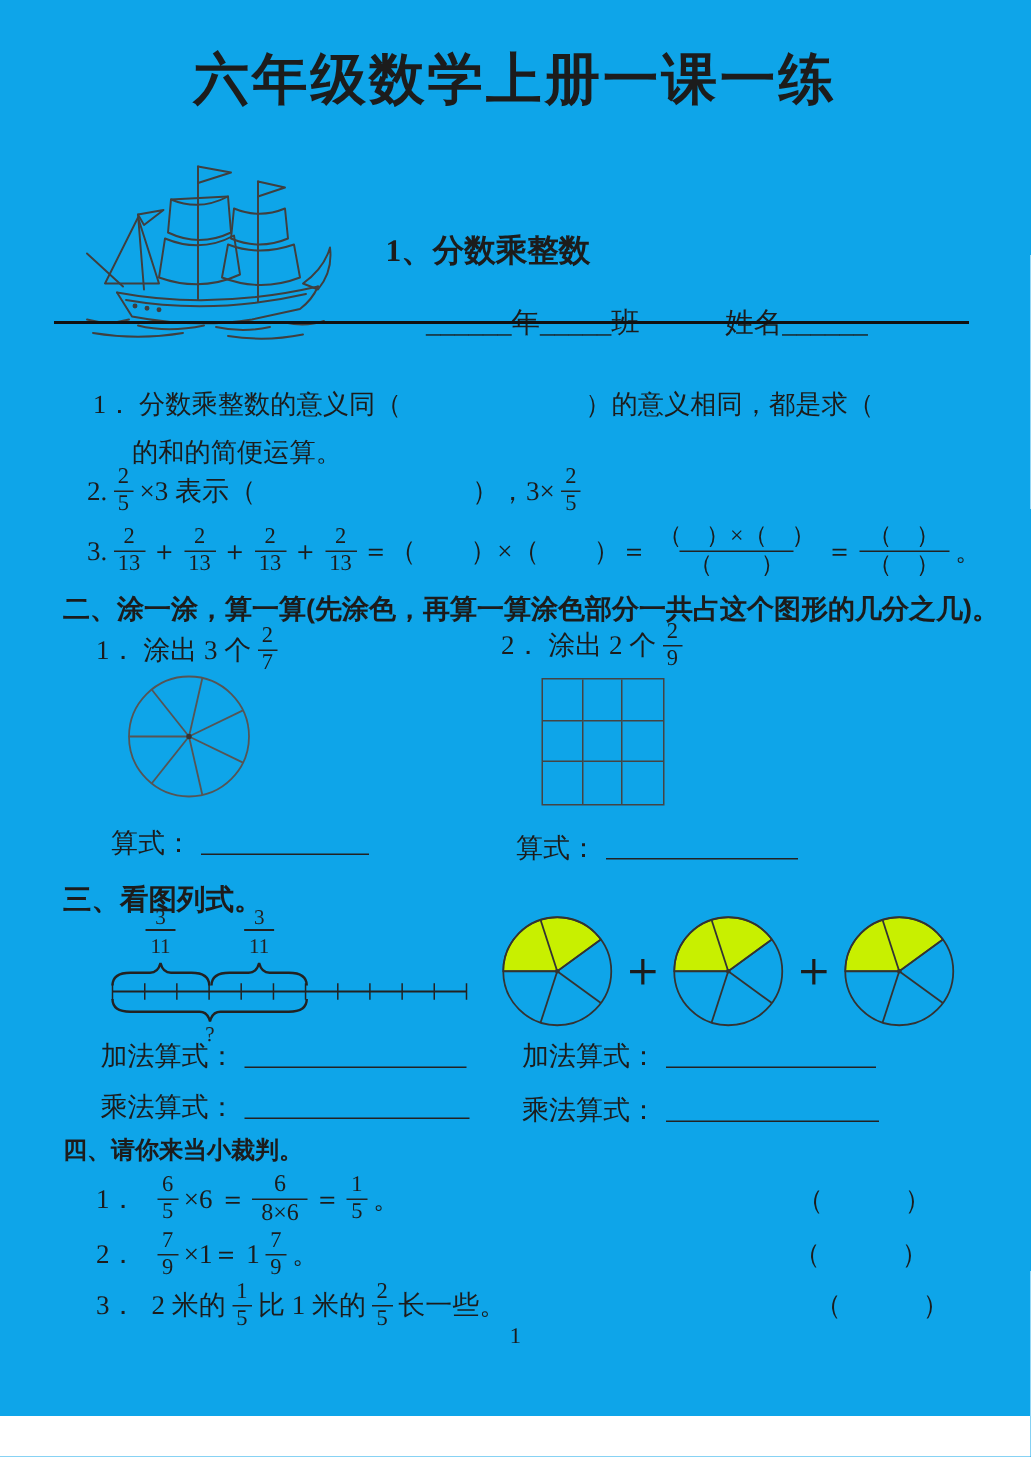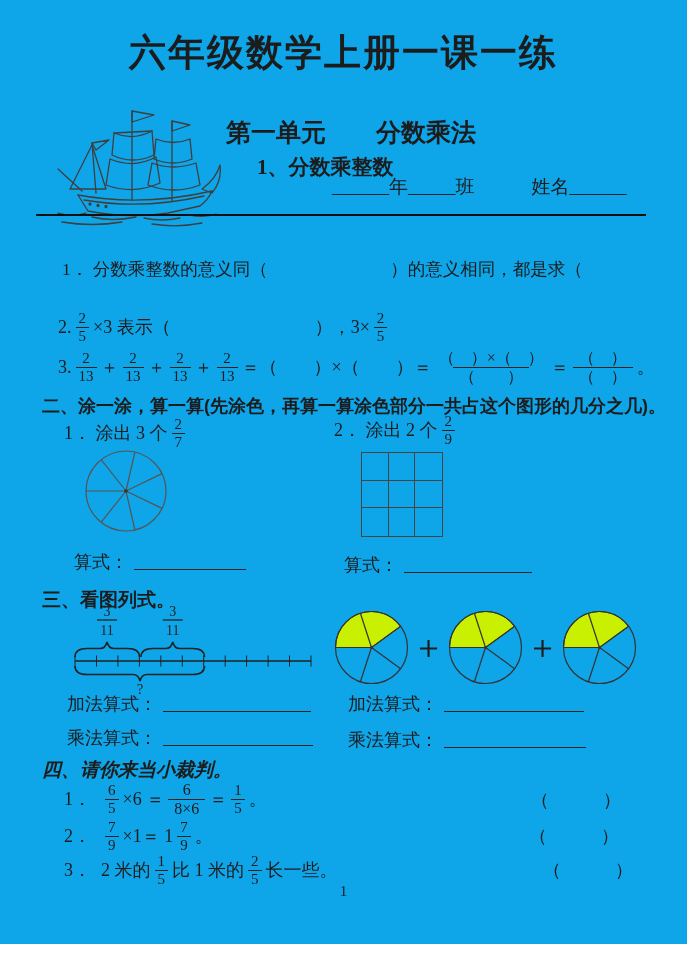--- a/index.html
+++ b/index.html
@@ -59,26 +59,26 @@
     <circle cx="54" cy="105.5" r="1" fill="#3f3f3f"></circle>
 
     <path d="M6 112 Q20 116 34 112"></path>
     <path d="M40 116 Q60 121 84 116"></path>
     <path d="M92 117 Q110 121 128 117"></path>
     <path d="M10 121 Q40 126 70 121"></path>
     <path d="M100 123 Q125 127 150 122"></path>
     <path d="M138 114 Q152 117 164 113"></path>
   </svg>
 
-  <div class="abs serif-bold nowrap" style="left:226px; top:116px; font-size:25px;">第一单元　　分数乘法</div>
   <div class="abs serif-bold nowrap" style="left:257px; top:153px; font-size:21px;">1、分数乘整数</div>
-  <div class="abs nowrap" style="left:284px; top:174px; font-size:19px;margin-left:48px;">______年_____班　　　姓名______</div>
+  <div class="abs nowrap" style="left:284px; top:202px; font-size:19px;">______年_____班　　　姓名______</div>
   <div class="abs" style="left:36px; top:214px; width:610px; border-top:2px solid #111;"></div>
 
   <div class="abs nowrap" style="left:62px; top:257px; font-size:17.5px;">1． 分数乘整数的意义同（　　　　　　　）的意义相同，都是求（　　　　　　）</div>
+  <div class="abs nowrap" style="left:88px; top:289px; font-size:17.5px;">的和的简便运算。</div>
 
   <div class="abs row" style="left:58px; top:310px; font-size:18px;">
     <span>2.</span>
     <span class="frac">
       <span class="num">2</span>
       <span class="den">5</span>
     </span>
     <span>×3 表示（　　　　　　　　），3×</span>
     <span class="frac">
       <span class="num">2</span>
@@ -254,21 +254,21 @@
   </div>
   <div class="abs row" style="left:348px; top:692px; font-size:18px;">
     <span>加法算式：</span>
     <span class="blank" style="width:140px; margin-left:6px;"></span>
   </div>
   <div class="abs row" style="left:348px; top:728px; font-size:18px;">
     <span>乘法算式：</span>
     <span class="blank" style="width:142px; margin-left:6px;"></span>
   </div>
 
-  <div class="abs sans-bold nowrap" style="left:42px; top:757px; font-size:19px;font-style:italic;">四、请你来当小裁判。</div>
+  <div class="abs sans-bold nowrap" style="left:42px; top:757px; font-size:16px;">四、请你来当小裁判。</div>
 
   <div class="abs row" style="left:64px; top:781px; font-size:18px;">
     <span class="q-no">1．</span>
     <span class="frac">
       <span class="num">6</span>
       <span class="den">5</span>
     </span>
     <span>×6 ＝</span>
     <span class="frac bigfrac">
       <span class="num">6</span>

